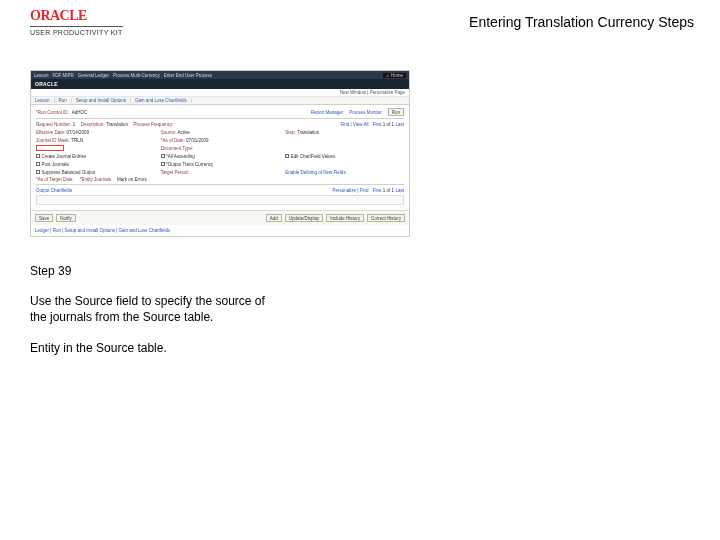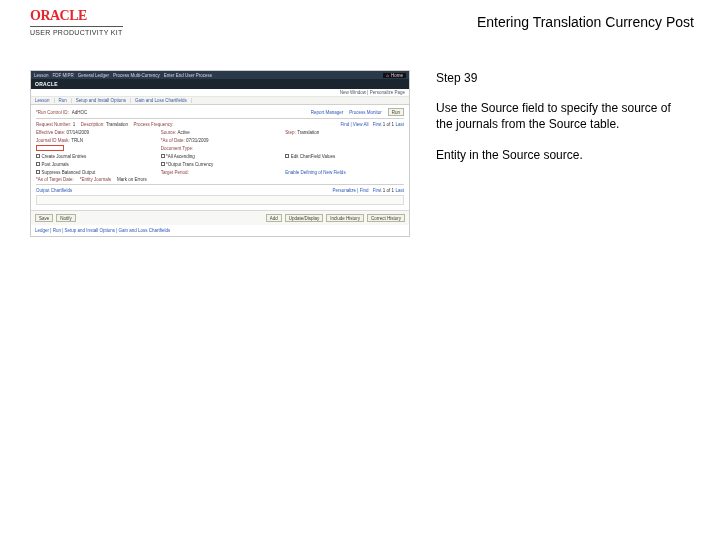--- a/index.html
+++ b/index.html
@@ -2,21 +2,21 @@
 <html><head>
 <meta charset="utf-8">
 <style>
   * { box-sizing: border-box; margin: 0; padding: 0; }
   body { width: 720px; height: 540px; font-family: Arial, Helvetica, sans-serif; background: #fff; color: #000; position: relative; }
   .header { display: flex; justify-content: space-between; align-items: flex-start; padding: 8px 18px 4px 30px; }
   .brand { display: flex; flex-direction: column; }
   .brand-line1 { font-size: 14px; font-weight: bold; color: #e8252d; font-family: Georgia, serif; letter-spacing: -0.5px; }
   .brand-line2 { border-top: 1px solid #555; margin-top: 2px; padding-top: 2px; font-size: 7px; letter-spacing: 0.3px; color: #333; }
   .title { font-size: 14px; color: #000; padding-top: 6px; padding-right: 8px; }
-  .content { display: flex; padding: 30px 0 0 30px; gap: 26px; }
+  .content { display: flex; padding: 30px 0 0 30px; gap: 26px; flex-direction: column; }
   .thumb { width: 380px; }
   .instructions { width: 250px; font-size: 12px; line-height: 1.35; }
   .step-num { margin-bottom: 14px; }
   .para { margin-bottom: 14px; }
   .b { font-weight: normal; }
 
   
   .mini { width: 380px; border: 1px solid #ccc; font-size: 5px; color: #333; }
   .mini-bar1 { background: #2a3a4a; height: 8px; display: flex; align-items: center; padding: 0 3px; gap: 4px; }
   .mini-bar1 span { color: #dce; font-size: 4.5px; }
@@ -40,21 +40,21 @@
   .mini-foot { font-size: 4.5px; color: #2a57b5; padding: 3px 4px; }
 </style>
 </head>
 <body>
 
 <div class="header">
   <div class="brand">
     <span class="brand-line1">ORACLE</span>
     <span class="brand-line2">USER PRODUCTIVITY KIT</span>
   </div>
-  <div class="title">Entering Translation Currency Post</div>
+  <div class="title">Entering Translation Currency Steps</div>
 </div>
 
 <div class="content">
   <div class="thumb">
     <div class="mini">
       <div class="mini-bar1">
         <span>Lesson</span>
         <span>FDF MIPR</span>
         <span>General Ledger</span>
         <span>Process Multi-Currency</span>
@@ -160,16 +160,16 @@
       <div class="mini-foot">Ledger | Run | Setup and Install Options | Gain and Loss Chartfields</div>
     </div>
   </div>
 
   <div class="instructions">
     <div class="step-num">Step 39</div>
     <div class="para">
       <span>Use the </span><span class="b">Source</span><span> field to specify the source of the journals from the Source table.</span>
     </div>
     <div class="para">
-      <span>Entity in the </span><span class="b">Source</span><span> source.</span>
+      <span>Entity in the </span><span class="b">Source</span><span> table.</span>
     </div>
   </div>
 </div>
 
 </body></html>

